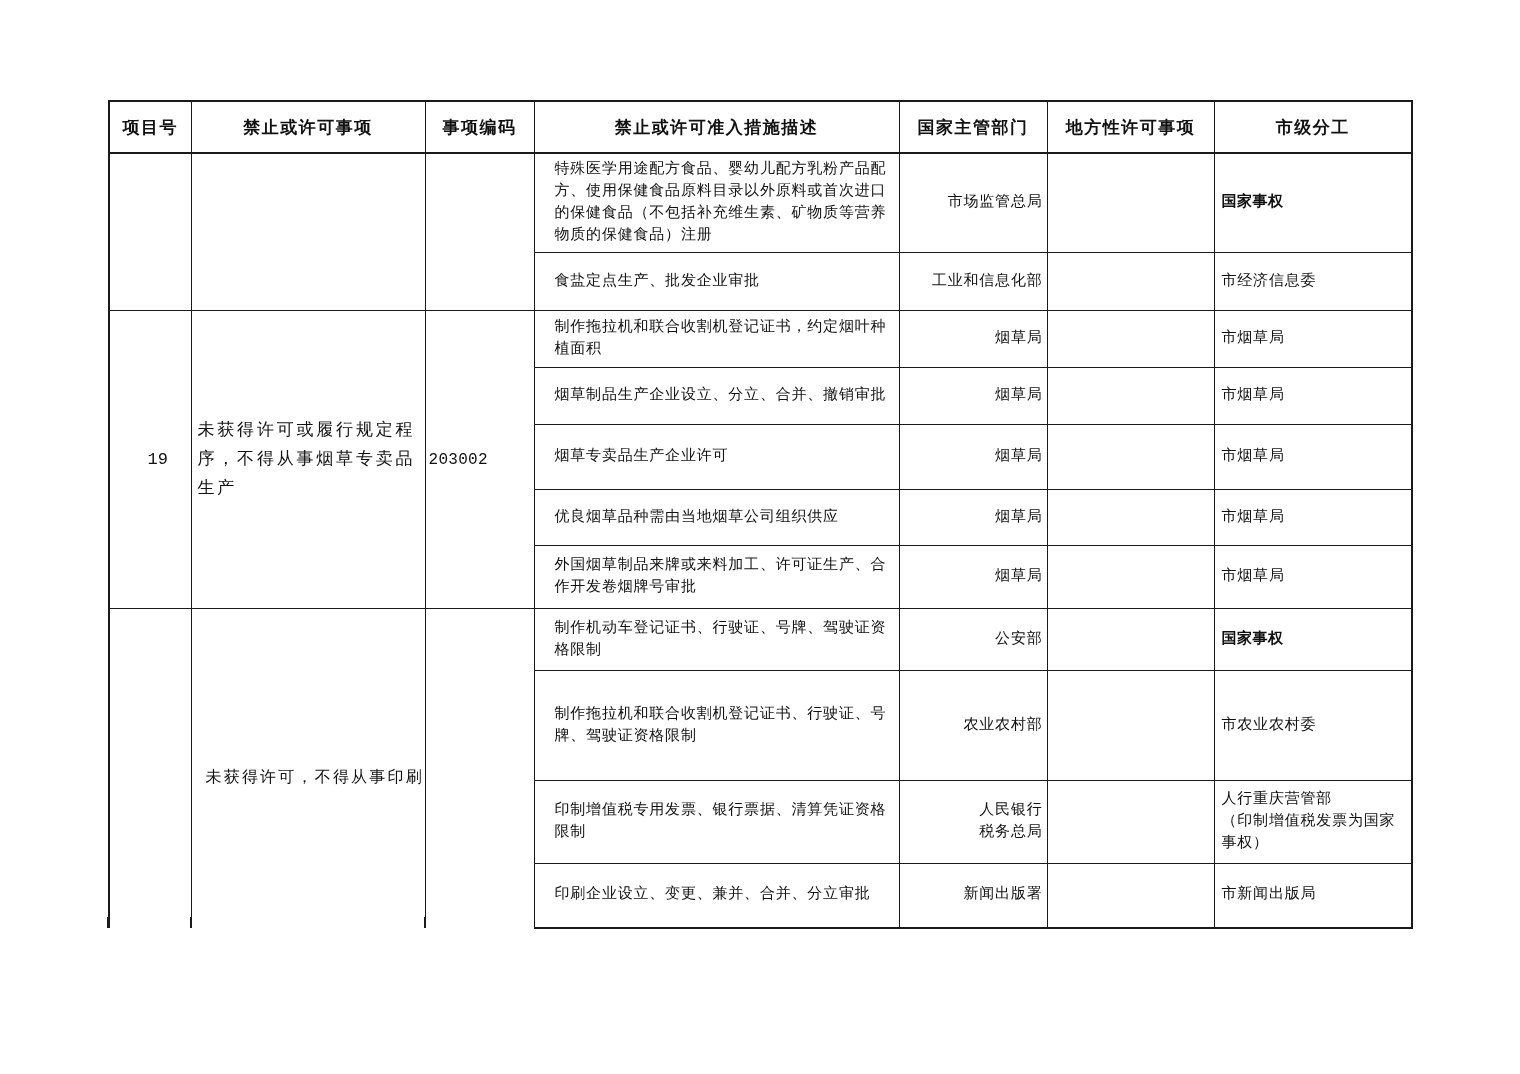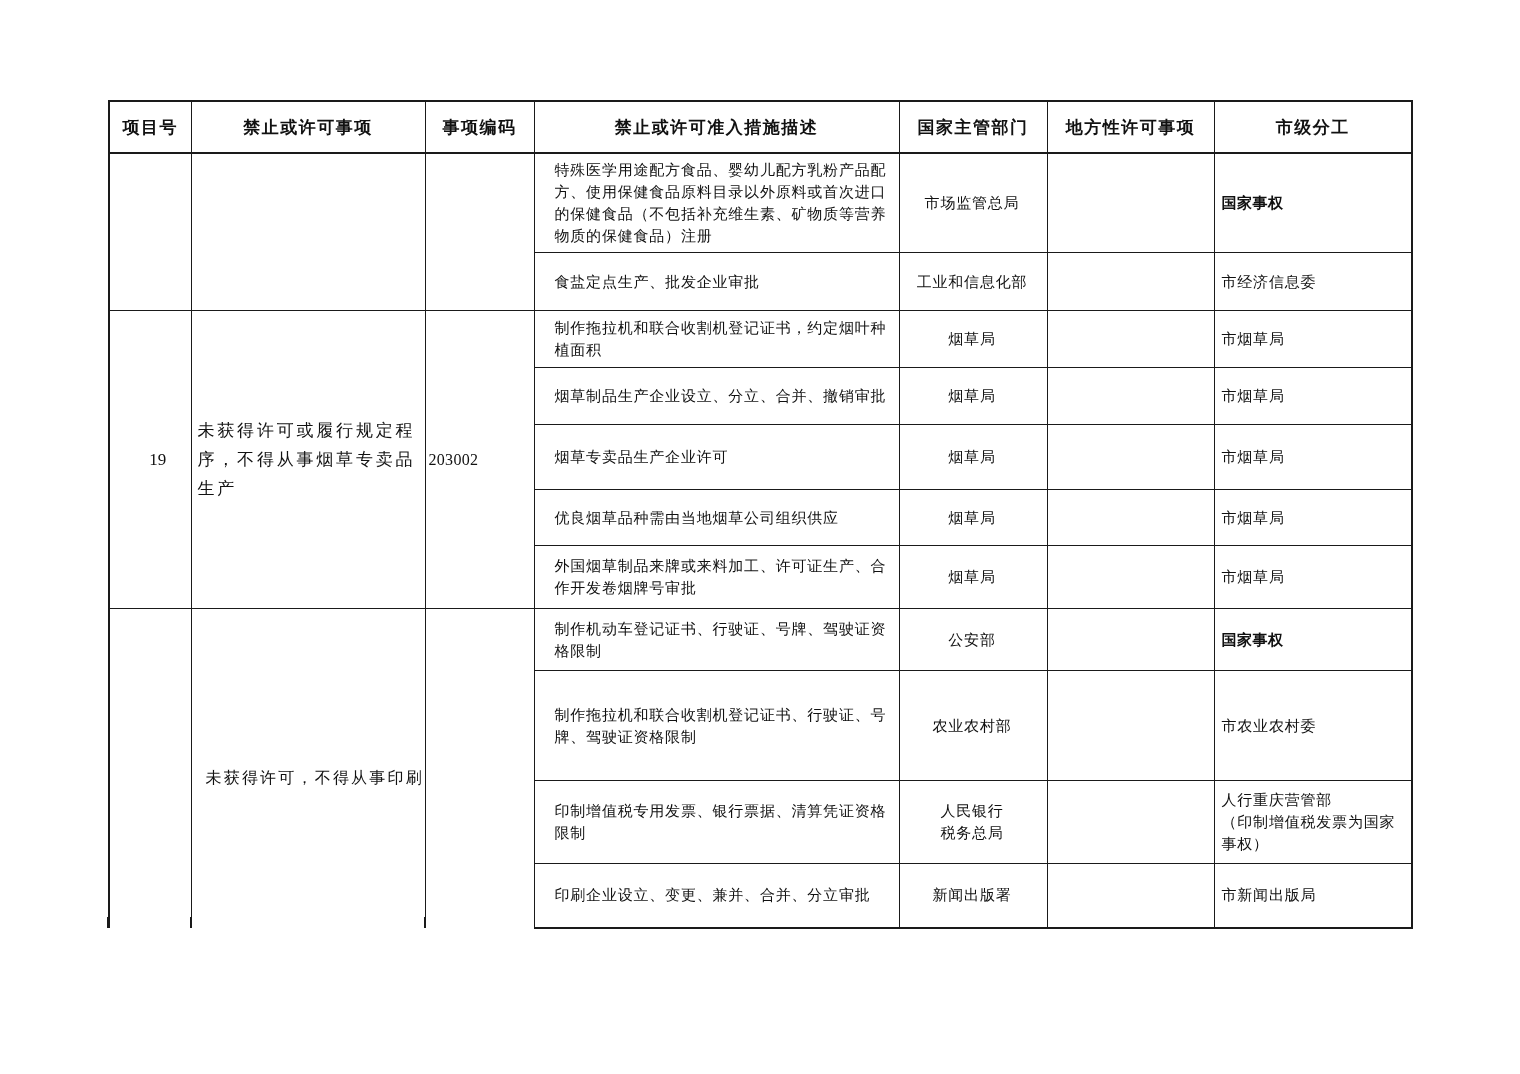--- a/index.html
+++ b/index.html
@@ -25,20 +25,21 @@
     border-collapse: collapse;
     table-layout: fixed;
     width: 1303px;
   }
 
   .doc-table th,
   .doc-table td {
     border: 1px solid #1a1a1a;
     vertical-align: middle;
     overflow: visible;
+    font-family: Liberation Mono, monospace;
   }
 
   
   .doc-table th {
     border-top: 2px solid #1a1a1a;
     border-bottom: 2px solid #1a1a1a;
     font-weight: bold;
     font-size: 17px;
     letter-spacing: 1.5px;
     text-align: center;
@@ -85,21 +86,21 @@
     letter-spacing: 0.3px;
   }
   .c-measure {
     text-align: left;
     padding: 5px 4px 5px 20px;
     font-size: 15px;
     line-height: 22px;
     letter-spacing: 0.8px;
   }
   .c-dept {
-    text-align: center;
+    text-align: right;
     padding: 3px 4px 3px 2px;
     font-size: 15px;
     line-height: 22px;
     letter-spacing: 0.8px;
     white-space: pre-line;
   }
   .c-local {
     text-align: left;
     padding: 3px 4px;
     font-size: 15px;

